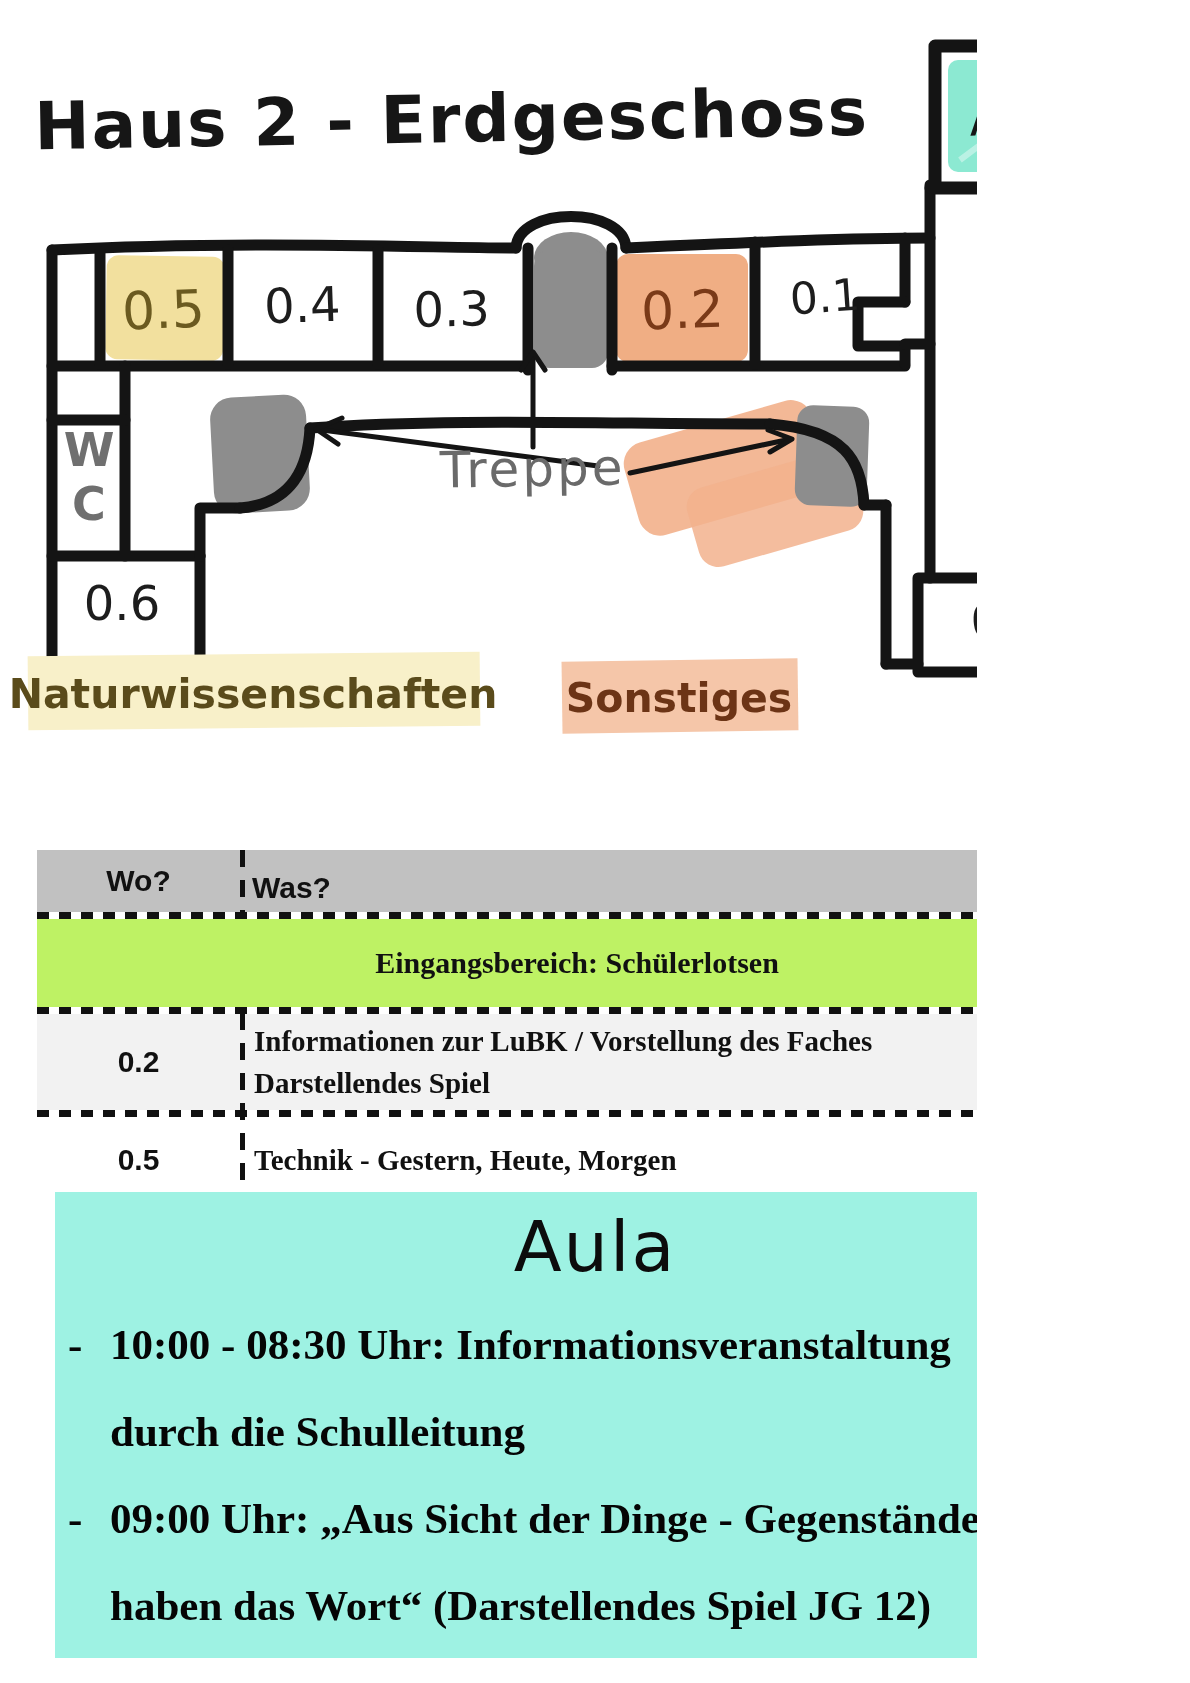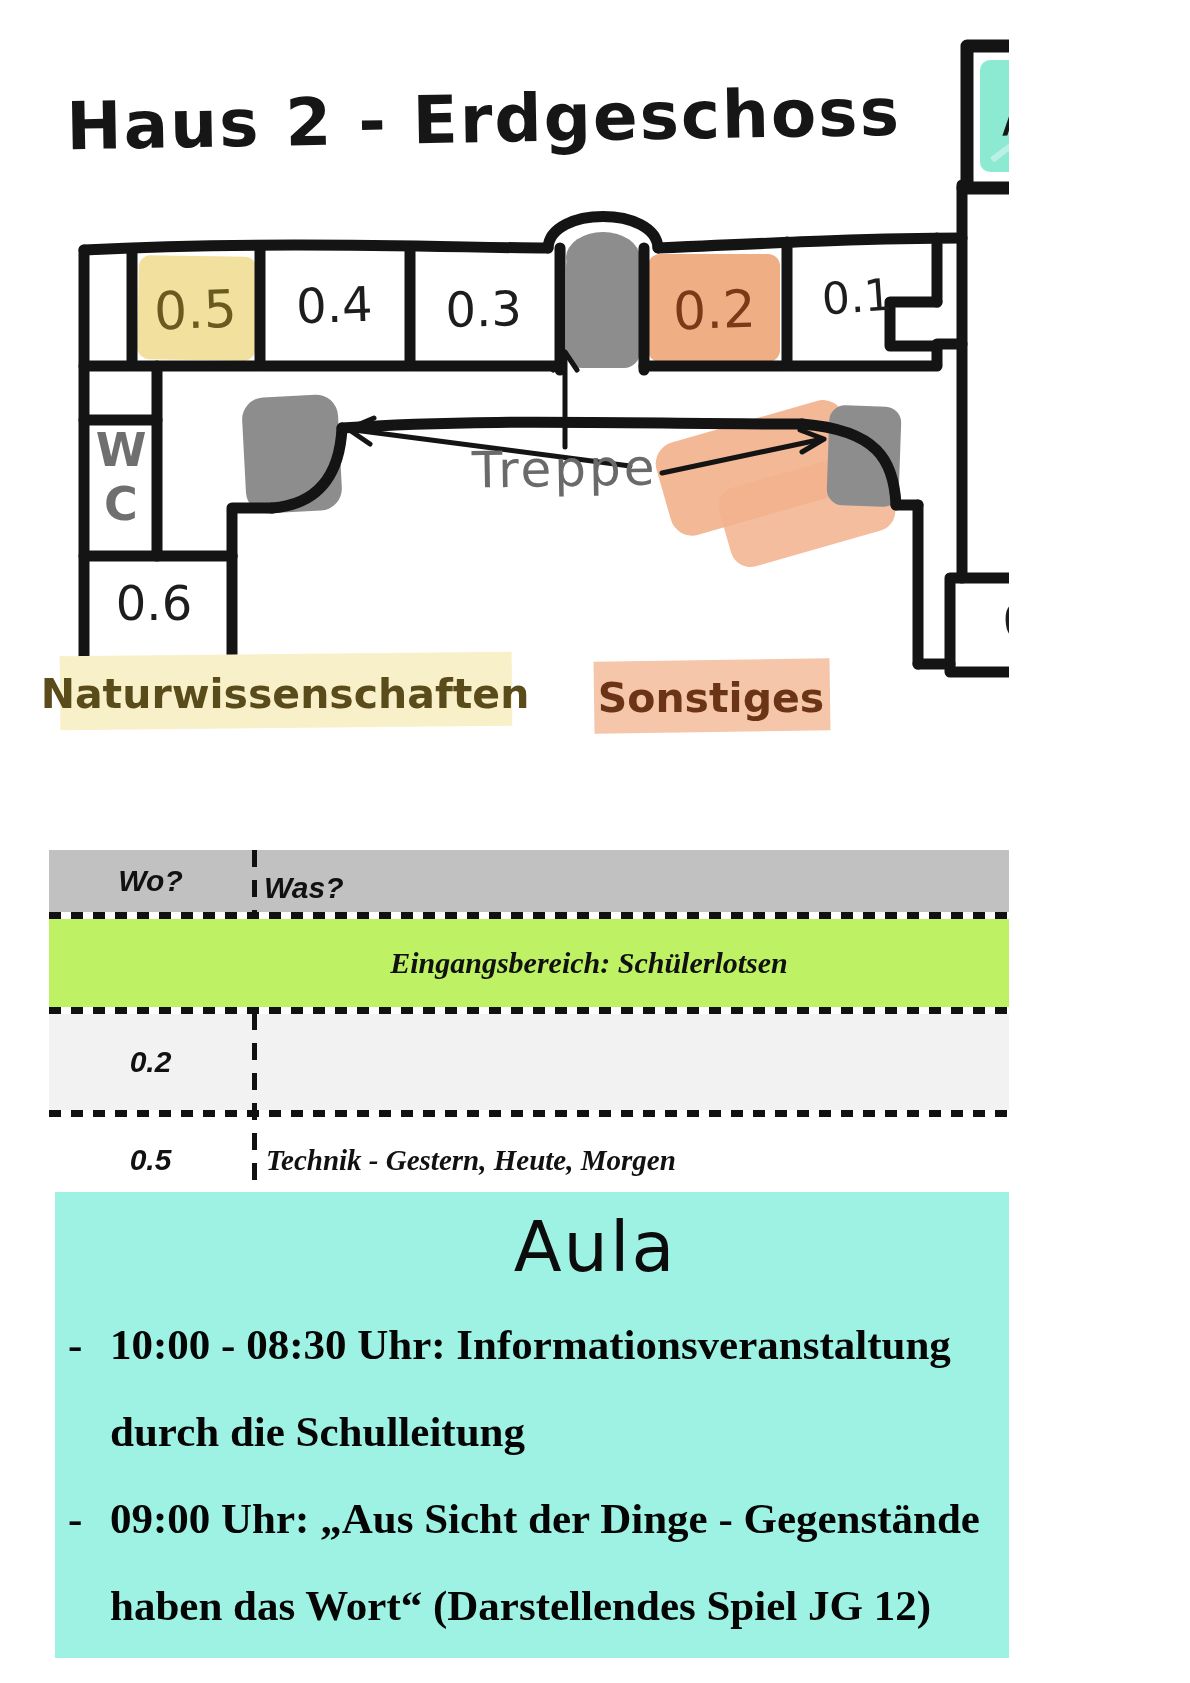--- a/index.html
+++ b/index.html
@@ -1,21 +1,21 @@
 <!DOCTYPE html>
 <html><head>
 <meta charset="utf-8">
 <style>
   html,body{margin:0;padding:0;background:#ffffff;}
   .page{position:relative;width:977px;height:1683px;background:#fff;overflow:hidden;
-        font-family:"Liberation Sans",sans-serif;padding-left:32px;}
+        font-family:"Liberation Sans",sans-serif;}
   .hand{font-family:"DejaVu Sans",cursive;}
 
   
-  .schedule{position:absolute;left:49px;top:850px;width:1080px;font-style:italic;}
+  .schedule{position:absolute;left:37px;top:850px;width:1080px;}
   .t-head{height:62px;background:#c1c1c1;display:flex;align-items:center;}
   .t-col1{width:203px;text-align:center;font-weight:bold;font-size:30px;color:#111;}
   .t-col2{flex:1;padding-left:12px;font-weight:bold;font-size:30px;color:#111;margin-top:14px;}
   .dotline{height:7px;background:repeating-linear-gradient(90deg,#111 0 12px,transparent 12px 22px);}
   .t-row{display:flex;align-items:center;}
   .rowA{height:88px;justify-content:center;background:#bef264;}
   .rowA .banner{font-family:"Liberation Serif",serif;font-weight:bold;font-size:30px;color:#111;}
   .rowB{height:96px;background:#f2f2f2;}
   .rowC{height:86px;background:#fff;}
   .cell-no{width:203px;text-align:center;font-weight:bold;font-size:30px;color:#111;}
@@ -146,20 +146,21 @@
       <div class="t-col1">Wo?</div>
       <div class="t-col2">Was?</div>
     </div>
     <div class="dotline"></div>
     <div class="t-row rowA">
       <span class="banner">Eingangsbereich: Schülerlotsen</span>
     </div>
     <div class="dotline"></div>
     <div class="t-row rowB">
       <div class="cell-no">0.2</div>
+      <div class="cell-what">Informationen zur LuBK / Vorstellung des Faches Darstellendes Spiel</div>
     </div>
     <div class="dotline"></div>
     <div class="t-row rowC">
       <div class="cell-no">0.5</div>
       <div class="cell-what">Technik - Gestern, Heute, Morgen</div>
     </div>
     <div class="vdash" style="top:0;height:62px;"></div>
     <div class="vdash" style="top:163px;height:216px;"></div>
   </div>
 

